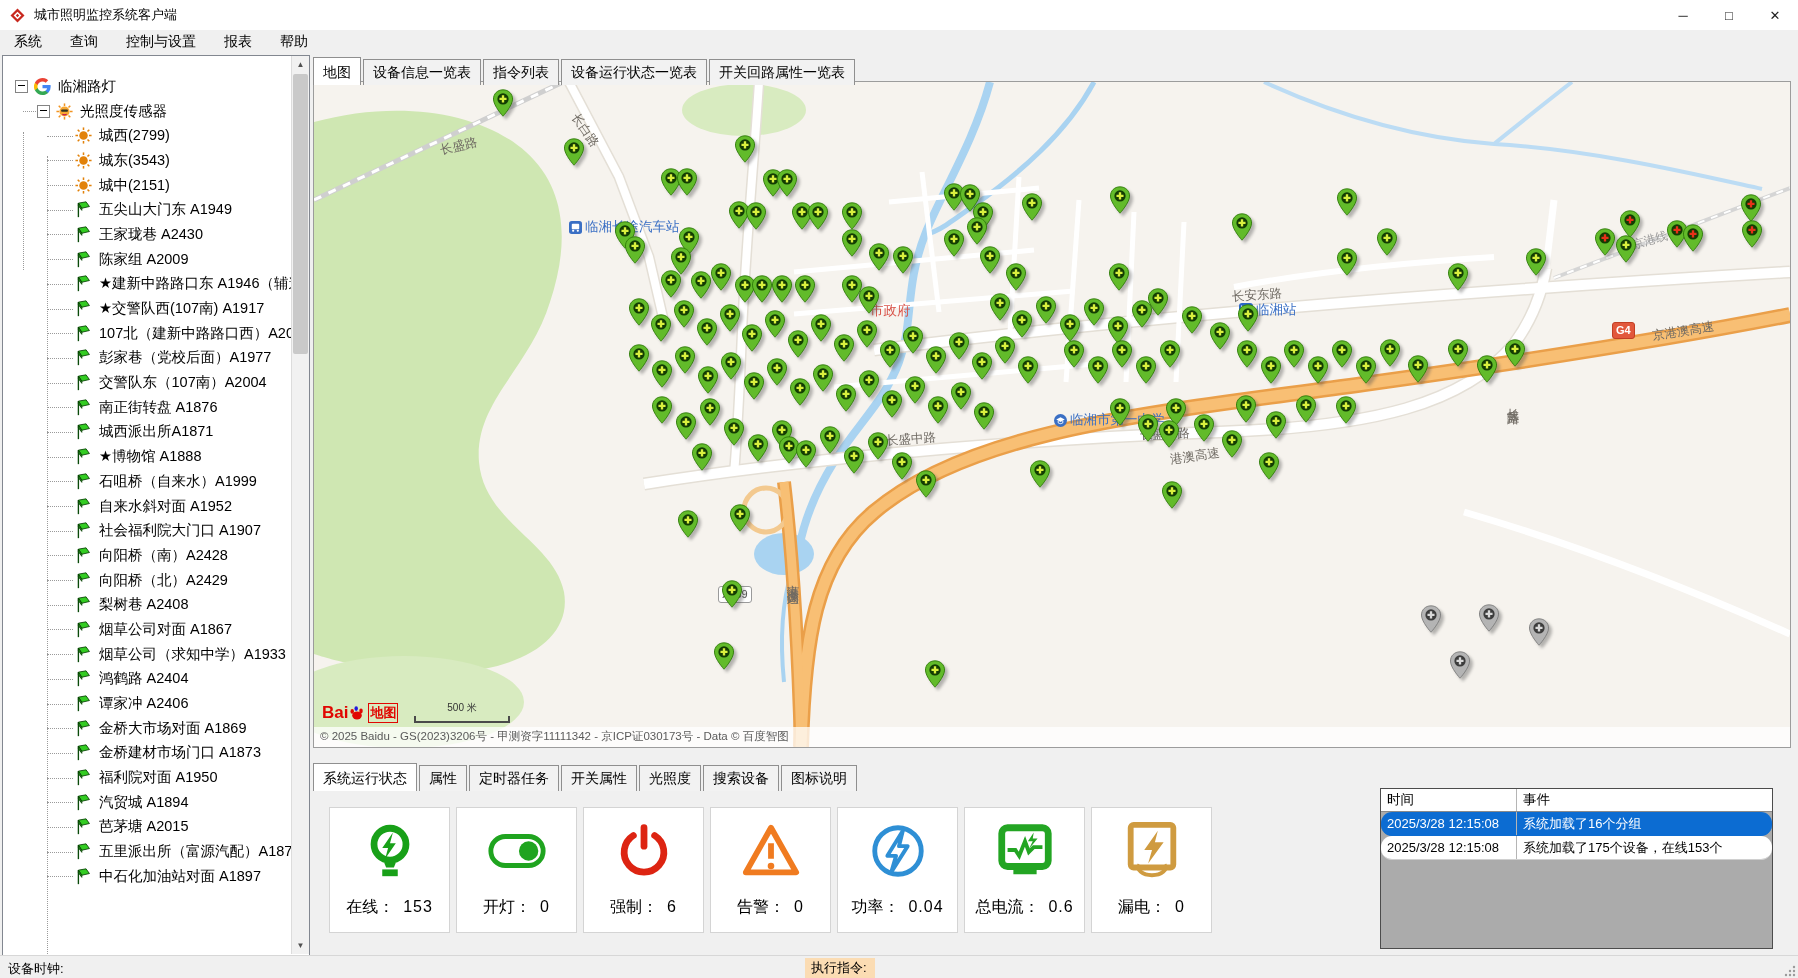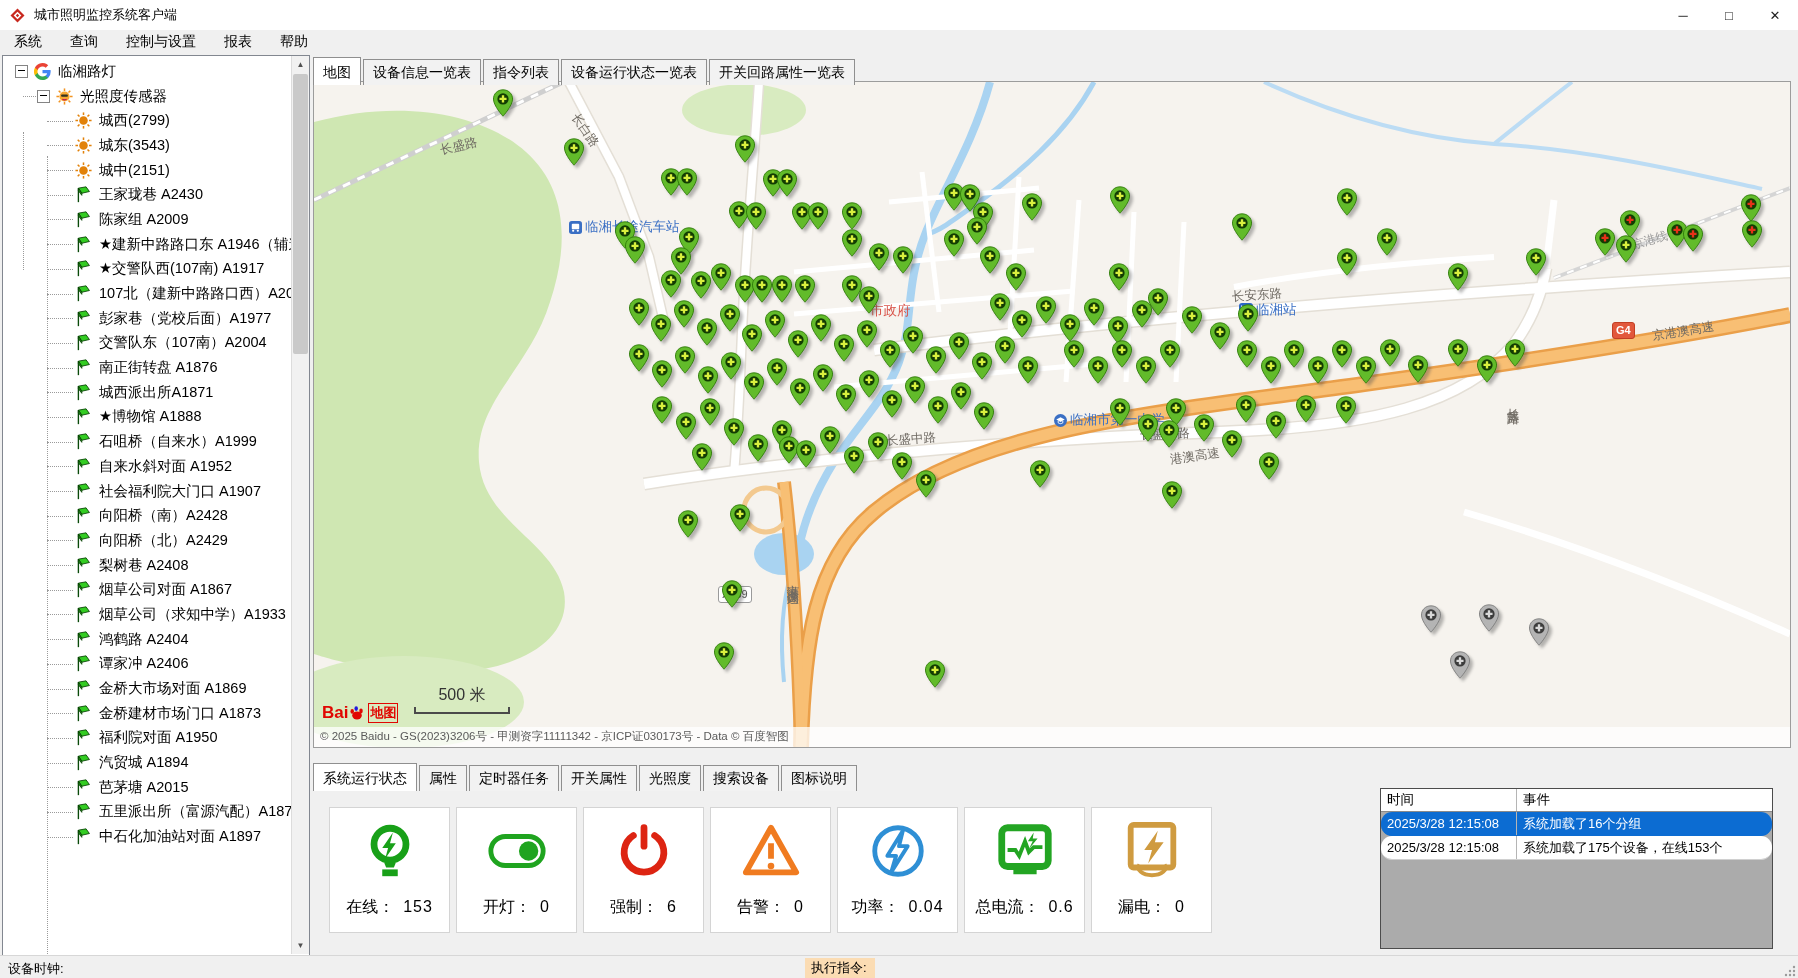--- a/index.html
+++ b/index.html
@@ -9,21 +9,21 @@
   .titlebar{position:absolute;left:0;top:0;width:1798px;height:30px;background:#ffffff;display:flex;align-items:center;}
   .app-icon{width:17px;height:17px;margin-left:9px;}
   .app-title{margin-left:8px;font-size:13px;}
   .win-controls{position:absolute;right:0;top:0;height:30px;display:flex;}
   .win-btn{width:46px;height:30px;display:flex;align-items:center;justify-content:center;font-size:13px;color:#222;}
   
   .menubar{position:absolute;left:0;top:30px;width:1798px;height:23px;background:#f0f0f0;display:flex;align-items:center;}
   .menu-item{padding:0 14px;font-size:14px;height:23px;display:flex;align-items:center;}
   
   .sidebar{position:absolute;left:2px;top:55px;width:306px;height:900px;background:#fff;border:1px solid #828790;overflow:hidden;}
-  .tree{position:absolute;left:0;top:0;width:313px;padding-top:3px;}
+  .tree{position:absolute;left:0;top:0;width:313px;padding-top:18px;}
   .tree-row{height:24.7px;display:flex;align-items:center;position:relative;white-space:nowrap;}
   .tree-row .lbl{font-size:14.5px;}
   .tree-row.lvl0{padding-left:12px;}
   .tree-row.lvl1{padding-left:34px;}
   .tree-row.lvl2{padding-left:72px;text-align:right;}
   .tree-row.lvl1::before{content:"";position:absolute;left:20px;width:13px;top:50%;border-top:1px dotted #9a9a9a;}
   .tree-row.lvl2::before{content:"";position:absolute;left:44px;width:26px;top:50%;border-top:1px dotted #9a9a9a;}
   .expand-box{width:11px;height:11px;border:1px solid #848484;background:#fff;position:relative;margin-right:6px;flex:0 0 auto;}
   .expand-box::after{content:"";position:absolute;left:2px;right:2px;top:4px;height:1px;background:#000;}
   .tree-ico{width:17px;height:17px;margin-right:7px;flex:0 0 auto;}
@@ -48,21 +48,21 @@
   .map-label.road{color:#6f6a63;font-size:12.5px;}
   .map-label.rail{color:#9a9a9a;font-size:12px;}
   .map-label.vert{writing-mode:vertical-lr;letter-spacing:2px;}
   .poi-ico{display:inline-block;vertical-align:-3px;margin-right:3px;}
   .badge{position:absolute;font-size:11px;font-weight:bold;border-radius:3px;padding:0 3px;line-height:15px;}
   .badge-g4{background:#e2583c;color:#fff;border:1px solid #c23f24;}
   .badge-x{background:#fff;color:#555;border:1px solid #9a9a9a;font-weight:normal;}
   .map-logo{position:absolute;left:8px;bottom:24px;display:flex;align-items:center;}
   .logo-bai{color:#e10601;font-weight:bold;font-size:17px;letter-spacing:0;}
   .logo-map{color:#e10601;font-weight:bold;font-size:13px;margin-left:2px;border:1px solid #e10601;padding:0 1px;}
-  .scalebar{position:absolute;left:100px;bottom:33px;width:96px;text-align:center;font-size:16px;color:#333;}
+  .scalebar{position:absolute;left:100px;bottom:24px;width:96px;text-align:center;font-size:10px;color:#333;}
   .scalebar .bar{height:5px;border-left:2px solid #4a4a4a;border-right:2px solid #4a4a4a;border-bottom:2px solid #4a4a4a;margin-top:1px;}
   .attribution{position:absolute;left:0;bottom:0;width:100%;background:rgba(255,255,255,.75);font-size:11.5px;color:#5a5a5a;padding:2px 4px 3px 6px;}
   
   .cards{position:absolute;left:329px;top:807px;display:flex;}
   .card{width:119px;height:124px;background:#fff;border:1px solid #d4d4d4;margin-right:6px;position:relative;}
   .card .cicon{position:absolute;left:50%;top:12px;transform:translateX(-50%);width:62px;height:62px;}
   .card .cicon svg{width:62px;height:62px;display:block;}
   .card .ctext{position:absolute;left:0;right:0;bottom:14px;text-align:center;font-size:16px;}
   .card .ctext .cval{margin-left:9px;letter-spacing:1px;}
   
@@ -186,20 +186,30 @@
               <line x1="16.5" y1="10" x2="19.5" y2="10"></line>
               <line x1="3.2" y1="3.2" x2="5.3" y2="5.3"></line>
               <line x1="14.7" y1="14.7" x2="16.8" y2="16.8"></line>
               <line x1="3.2" y1="16.8" x2="5.3" y2="14.7"></line>
               <line x1="14.7" y1="5.3" x2="16.8" y2="3.2"></line>
             </g>
             <circle cx="10" cy="10" r="5" fill="#e2820a"></circle>
           </svg>
         </span>
         <span class="lbl">城中(2151)</span>
+      </div>
+      <div class="tree-row lvl2">
+        <span class="tree-ico">
+          <svg viewBox="0 0 20 20">
+            <line x1="4" y1="2.5" x2="4" y2="19" stroke="#0a4a0a" stroke-width="1.6"></line>
+            <path d="M4,2.5 L13,1 L17,6.5 L8,8.5 Z" fill="#33cc22" stroke="#063f02" stroke-width="1"></path>
+            <path d="M4,2.5 L8,8.5 L8,11 L4,5.5 Z" fill="#1d9212" stroke="#063f02" stroke-width="1"></path>
+          </svg>
+        </span>
+        <span class="lbl">五尖山大门东 A1949</span>
       </div>
       <div class="tree-row lvl2">
         <span class="tree-ico">
           <svg viewBox="0 0 20 20">
             <line x1="4" y1="2.5" x2="4" y2="19" stroke="#0a4a0a" stroke-width="1.6"></line>
             <path d="M4,2.5 L13,1 L17,6.5 L8,8.5 Z" fill="#33cc22" stroke="#063f02" stroke-width="1"></path>
             <path d="M4,2.5 L8,8.5 L8,11 L4,5.5 Z" fill="#1d9212" stroke="#063f02" stroke-width="1"></path>
           </svg>
         </span>
         <span class="lbl">王家珑巷 A2430</span>

